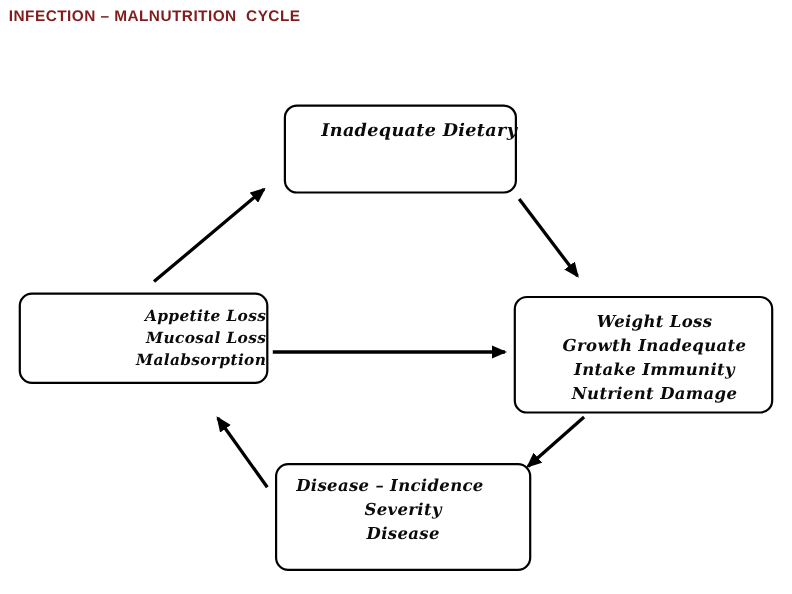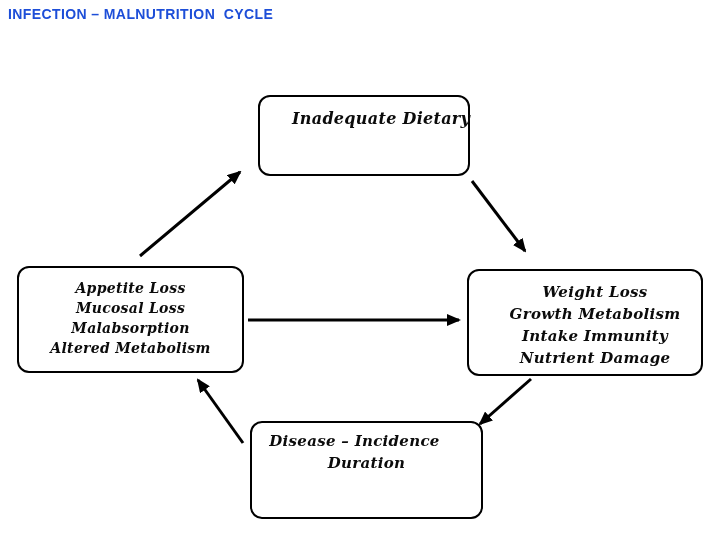--- a/index.html
+++ b/index.html
@@ -10,39 +10,39 @@
     overflow: hidden;
     font-family: "DejaVu Serif", "Liberation Serif", serif;
   }
   .stage { position: absolute; left: 0; top: 0; width: 720px; height: 540px; }
   .title {
     position: absolute; left: 8px; top: 6px;
     font-family: "Liberation Sans", "DejaVu Sans", sans-serif;
     font-weight: bold;
     font-size: 14px;
     letter-spacing: 0.4px;
-    color: #1d4ed8;
+    color: #7f1d1d;
     white-space: pre;
   }
   .node {
     position: absolute;
     box-sizing: border-box;
     border: 2px solid #000000;
     border-radius: 12px;
     background: #ffffff;
     text-align: center;
     font-weight: bold;
     font-style: italic;
     color: #0b0b0b;
     letter-spacing: 0.3px;
   }
   .node .line { white-space: pre; }
   #node-top    { left: 258px; top: 95px;  width: 212px; height: 81px;  padding-top: 10px; font-size: 16px; }
   #node-top .line    { line-height: 23px; padding-left: 32px; }
-  #node-left   { left: 17px;  top: 266px; width: 227px; height: 107px; padding-top: 10px; font-size: 14px; }
+  #node-left   { left: 17px;  top: 266px; width: 227px; height: 83px; padding-top: 10px; font-size: 14px; text-align: right; }
   #node-left .line   { line-height: 20px; }
   #node-right  { left: 467px; top: 269px; width: 236px; height: 107px; padding-top: 10px; font-size: 15px; }
   #node-right .line  { line-height: 22px; margin-left: 20px; }
   #node-bottom { left: 250px; top: 421px; width: 233px; height: 98px;  padding-top: 7px;  font-size: 15px; }
   #node-bottom .line { line-height: 22px; }
   #node-bottom .line:first-child { transform: translateX(-12px); }
   svg.arrows { position: absolute; left: 0; top: 0; pointer-events: none; }
   svg.arrows line { stroke: #000000; stroke-width: 3; }
 </style>
 </head>
@@ -66,28 +66,28 @@
   </svg>
 
   <div class="node" id="node-top">
     <div class="line">Inadequate Dietary</div>
   </div>
 
   <div class="node" id="node-left">
     <div class="line">Appetite Loss</div>
     <div class="line">Mucosal Loss</div>
     <div class="line">Malabsorption</div>
-    <div class="line">Altered Metabolism</div>
   </div>
 
   <div class="node" id="node-right">
     <div class="line">Weight Loss</div>
-    <div class="line">Growth Metabolism</div>
+    <div class="line">Growth Inadequate</div>
     <div class="line">Intake Immunity</div>
     <div class="line">Nutrient Damage</div>
   </div>
 
   <div class="node" id="node-bottom">
     <div class="line">Disease – Incidence</div>
-    <div class="line">Duration</div>
+    <div class="line">Severity</div>
+    <div class="line">Disease</div>
   </div>
 
 </div>
 
 </body></html>

